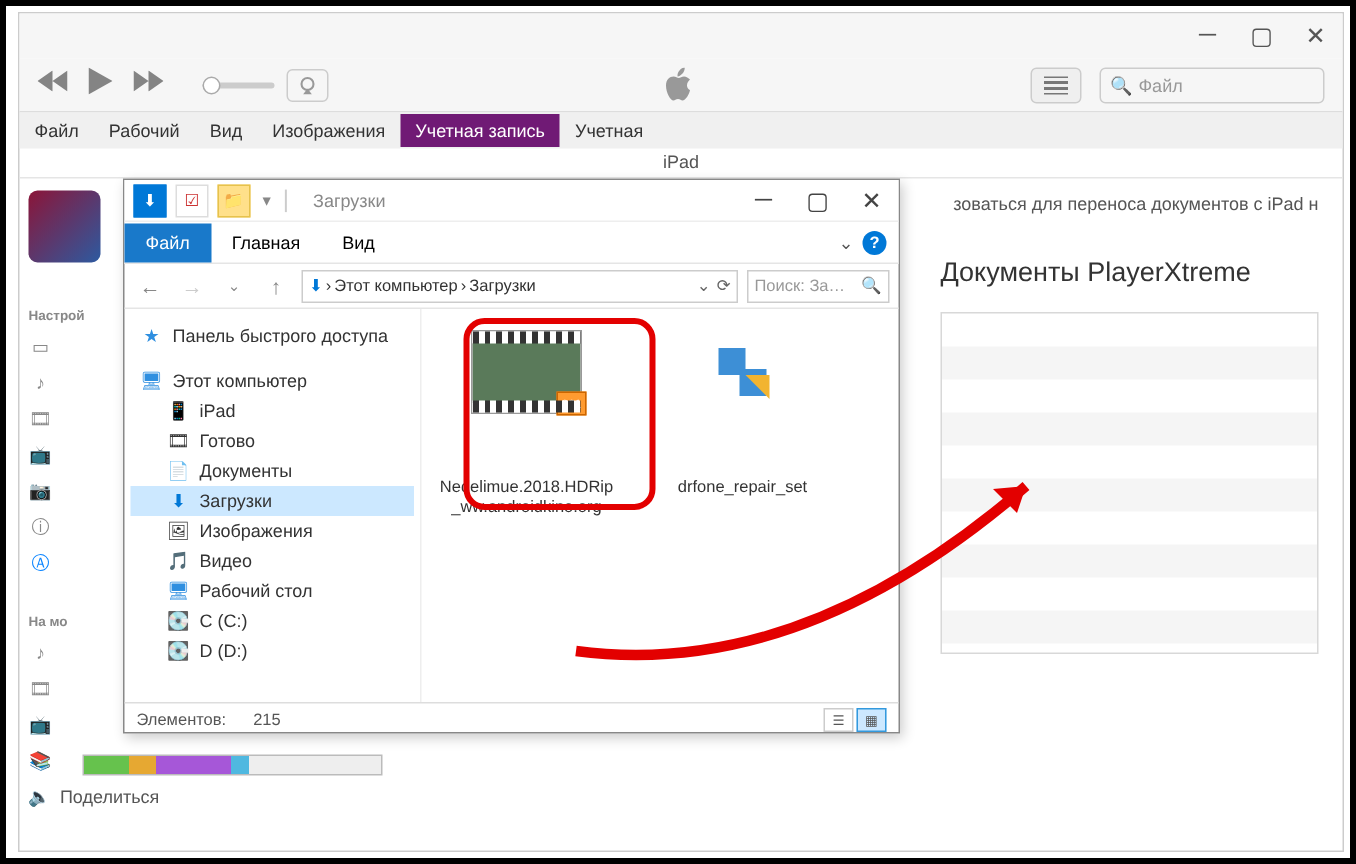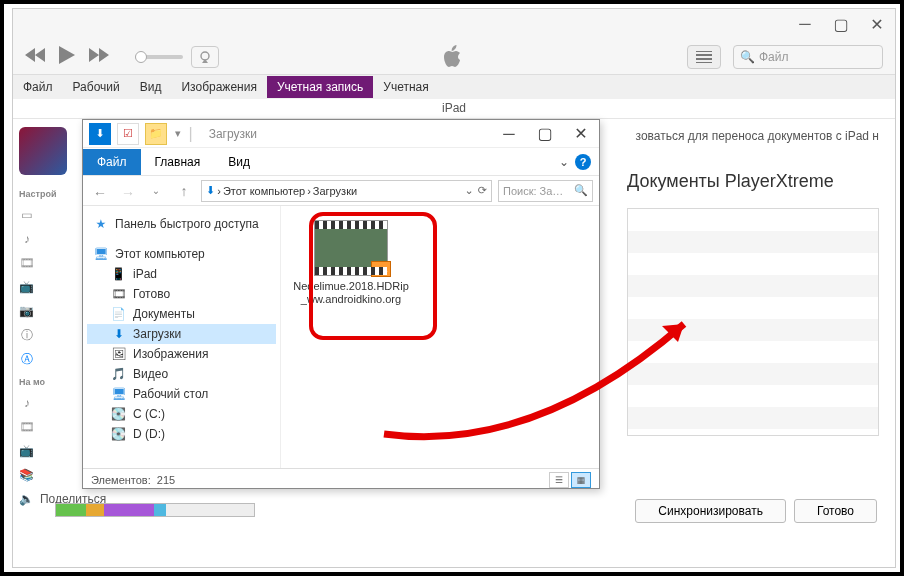--- a/index.html
+++ b/index.html
@@ -17,21 +17,21 @@
 .right-controls { display: flex; align-items: center; gap: 12px; }
 .list-btn { width: 34px; height: 24px; border: 1px solid #ccc; border-radius: 4px; background: #efefef; display: flex; align-items: center; justify-content: center; color: #777; }
 .search-box { width: 150px; height: 24px; border: 1px solid #ccc; border-radius: 4px; display: flex; align-items: center; padding: 0 6px; gap: 4px; color: #999; font-size: 12px; }
 .itunes-menu { height: 24px; background: #f0f0f0; display: flex; align-items: center; font-size: 12px; color: #333; }
 .menu-item { padding: 4px 10px; }
 .menu-item.active { background: #701a75; color: #fff; }
 .device-header { height: 20px; text-align: center; font-size: 12px; color: #555; padding-top: 2px; border-bottom: 1px solid #e5e5e5; }
 .itunes-content { position: relative; display: flex; height: calc(100% - 110px); }
 .itunes-sidebar { width: 60px; padding: 8px 6px; display: flex; flex-direction: column; gap: 4px; font-size: 11px; color: #444; }
 .device-thumb { width: 48px; height: 48px; background: linear-gradient(135deg, #8b1538 0%, #2d5aa0 100%); border-radius: 6px; margin-bottom: 6px; }
-.sidebar-label { font-size: 9px; color: #888; font-weight: 700; margin: 4px 0 2px; }
+.sidebar-label { font-size: 9px; color: #888; font-weight: 700; margin: 20px 0 2px; }
 .sidebar-row { display: flex; align-items: center; gap: 6px; font-size: 12px; color: #555; padding: 2px 0; }
 .sidebar-icon { width: 16px; height: 16px; color: #888; display: flex; align-items: center; justify-content: center; }
 .itunes-main { flex: 1; padding: 10px 16px; position: relative; }
 .info-text { font-size: 12px; color: #555; text-align: right; padding-bottom: 12px; }
 .docs-title { font-size: 18px; font-weight: 400; color: #333; margin: 16px 0 16px; }
 .docs-box { border: 1px solid #d8d8d8; height: 228px; background: #fff; width: 252px; }
 .docs-row { height: 22px; }
 .docs-row:nth-child(even) { background: #f5f5f5; }
 .storage-bar { position: absolute; bottom: 50px; left: 42px; width: 200px; height: 14px; display: flex; border: 1px solid #bbb; }
 .seg { height: 100%; }
@@ -61,23 +61,23 @@
 .nav-item.indent1 { padding-left: 24px; }
 .nav-item.selected { background: #cce8ff; }
 .nav-ico { width: 16px; height: 16px; display: flex; align-items: center; justify-content: center; }
 .explorer-files { flex: 1; padding: 14px 10px; display: flex; flex-wrap: wrap; gap: 24px; align-content: flex-start; position: relative; }
 .file-item { width: 120px; display: flex; flex-direction: column; align-items: center; gap: 4px; }
 .file-thumb { width: 74px; height: 56px; display: flex; align-items: center; justify-content: center; position: relative; }
 .video-thumb { border: 1px solid #999; background: linear-gradient(#fff 0 8px, #5a7a5a 8px 48px, #fff 48px 56px); position: relative; }
 .video-thumb::before, .video-thumb::after { content: ""; position: absolute; width: 72px; height: 8px; background-image: repeating-linear-gradient(90deg, #333 0 4px, #fff 4px 8px); left: 0; }
 .video-thumb::before { top: 0; } .video-thumb::after { bottom: 0; }
 .mpc-badge { position: absolute; right: -4px; bottom: -2px; width: 20px; height: 16px; background: #ff9b30; border: 1px solid #c60; font-size: 8px; color: #fff; display: flex; align-items: center; justify-content: center; }
-.file-label { font-size: 11px; text-align: center; color: #333; line-height: 1.2; max-width: 120px; word-break: break-word; }
+.file-label { font-size: 11px; text-align: center; color: #333; line-height: 1.2; max-width: 120px; word-break: break-word; margin-top: 39px; }
 .file-highlight { position: absolute; top: 6px; left: 28px; width: 128px; height: 128px; border: 4px solid #e30000; border-radius: 14px; pointer-events: none; }
-.explorer-status { height: 22px; border-top: 1px solid #ddd; display: flex; align-items: center; padding: 0 8px; font-size: 11px; color: #555; gap: 6px; }
+.explorer-status { height: 22px; border-top: 1px solid #ddd; display: flex; align-items: center; padding: 0 8px; font-size: 11px; color: #555; gap: 18px; }
 .status-right { margin-left: auto; display: flex; gap: 2px; }
 .view-btn { width: 20px; height: 16px; border: 1px solid #ccc; display: flex; align-items: center; justify-content: center; font-size: 9px; }
 .view-btn.active { background: #cce8ff; border-color: #3399dd; }
 .arrow-svg { position: absolute; top: 290px; left: 350px; width: 370px; height: 160px; pointer-events: none; z-index: 50; }
 </style>
 </head>
 <body>
 
 <div class="itunes-window">
   <div class="itunes-titlebar">
@@ -188,24 +188,20 @@
             <div class="docs-row"></div>
             <div class="docs-row"></div>
             <div class="docs-row"></div>
             <div class="docs-row"></div>
             <div class="docs-row"></div>
             <div class="docs-row"></div>
             <div class="docs-row"></div>
             <div class="docs-row"></div>
           </div>
         </div>
-      </div>
-      <div class="bottom-buttons">
-        <button>Синхронизировать</button>
-        <button>Готово</button>
       </div>
     </div>
   </div>
   <div class="storage-bar">
     <div class="seg" style="background:#66c24d;width:30px"></div>
     <div class="seg" style="background:#e6a832;width:18px"></div>
     <div class="seg" style="background:#a657d8;width:50px"></div>
     <div class="seg" style="background:#4fb8e0;width:12px"></div>
     <div class="seg" style="background:#eee;width:88px"></div>
   </div>
@@ -312,20 +308,30 @@
           </div>
       </div>
     </div>
     <div class="explorer-files">
       <div class="file-item">
         <div class="file-thumb video-thumb">
             <div class="mpc-badge">321</div>
           </div>
         <div class="file-label">Nedelimue.2018.HDRip_ww.androidkino.org</div>
       </div>
+      <div class="file-item">
+        <div class="file-thumb">
+            <svg width="44" height="44" viewBox="0 0 44 44">
+              <rect x="6" y="6" width="18" height="18" fill="#3d8fd6"></rect>
+              <rect x="20" y="20" width="18" height="18" fill="#3d8fd6"></rect>
+              <path d="M24 24 l16 0 0 16 z" fill="#f2b430"></path>
+            </svg>
+          </div>
+        <div class="file-label">drfone_repair_set</div>
+      </div>
       <div class="file-highlight"></div>
     </div>
   </div>
   <div class="explorer-status">
     <span>Элементов:</span>
     <span>215</span>
     <div class="status-right">
       <div class="view-btn">☰</div>
       <div class="view-btn active">▦</div>
     </div>

